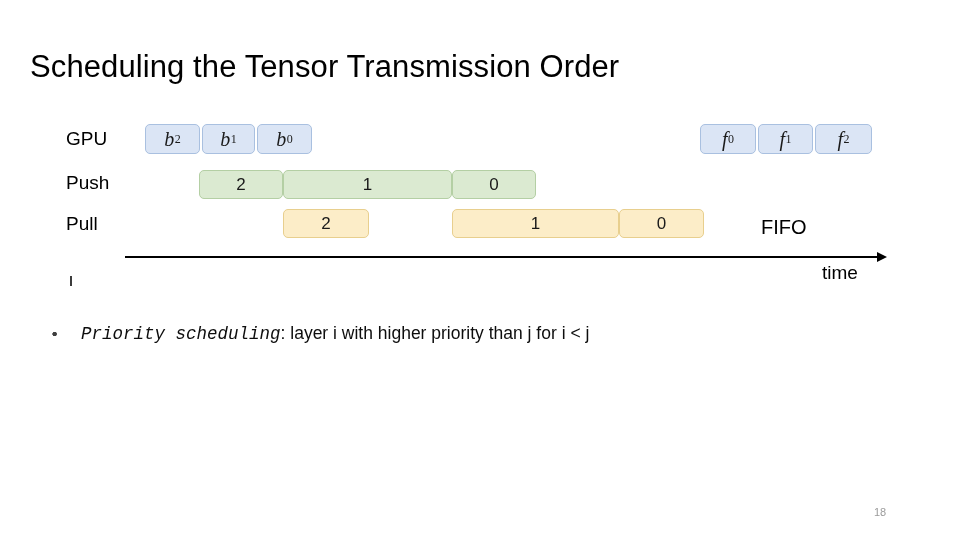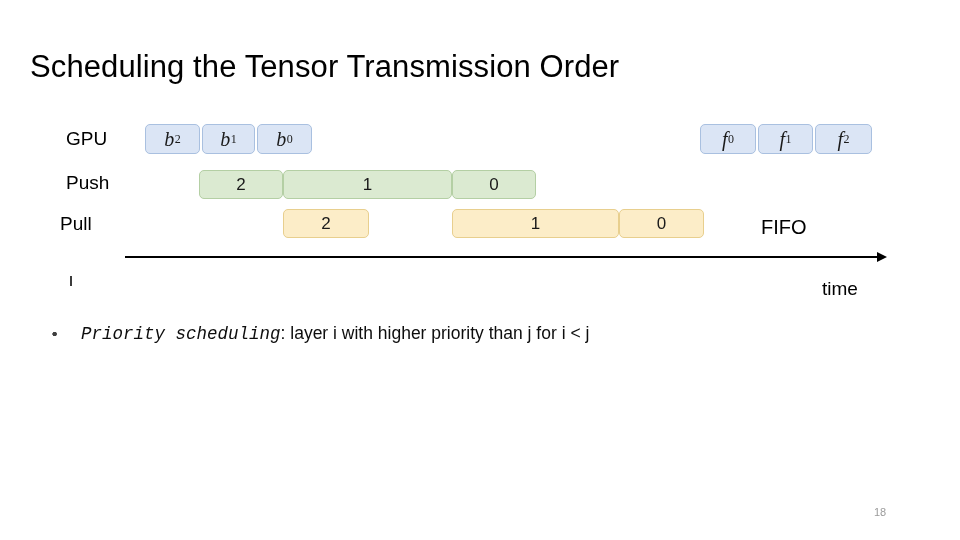--- a/index.html
+++ b/index.html
@@ -39,21 +39,21 @@
   }
 
   .row-label {
     position: absolute;
     font-size: 19px;
     color: #000000;
     white-space: nowrap;
   }
   #label-gpu  { left: 66px; top: 128px; }
   #label-push { left: 66px; top: 172px; }
-  #label-pull { left: 60px; top: 213px; text-align: center; }
+  #label-pull { left: 66px; top: 213px; text-align: center; }
 
   #label-fifo {
     position: absolute;
     left: 761px;
     top: 216px;
     font-size: 20px;
     white-space: nowrap;
   }
 
   
@@ -126,21 +126,20 @@
     border-top: 5px solid transparent;
     border-bottom: 5px solid transparent;
     border-left: 10px solid #000000;
   }
   #time-axis-label {
     position: absolute;
     left: 822px;
     top: 262px;
     font-size: 19px;
     white-space: nowrap;
-    margin-top: 16px;
   }
 
   #stray-tick {
     position: absolute;
     left: 70px;
     top: 276px;
     width: 1.5px;
     height: 10px;
     background: #3c3c3c;
   }

